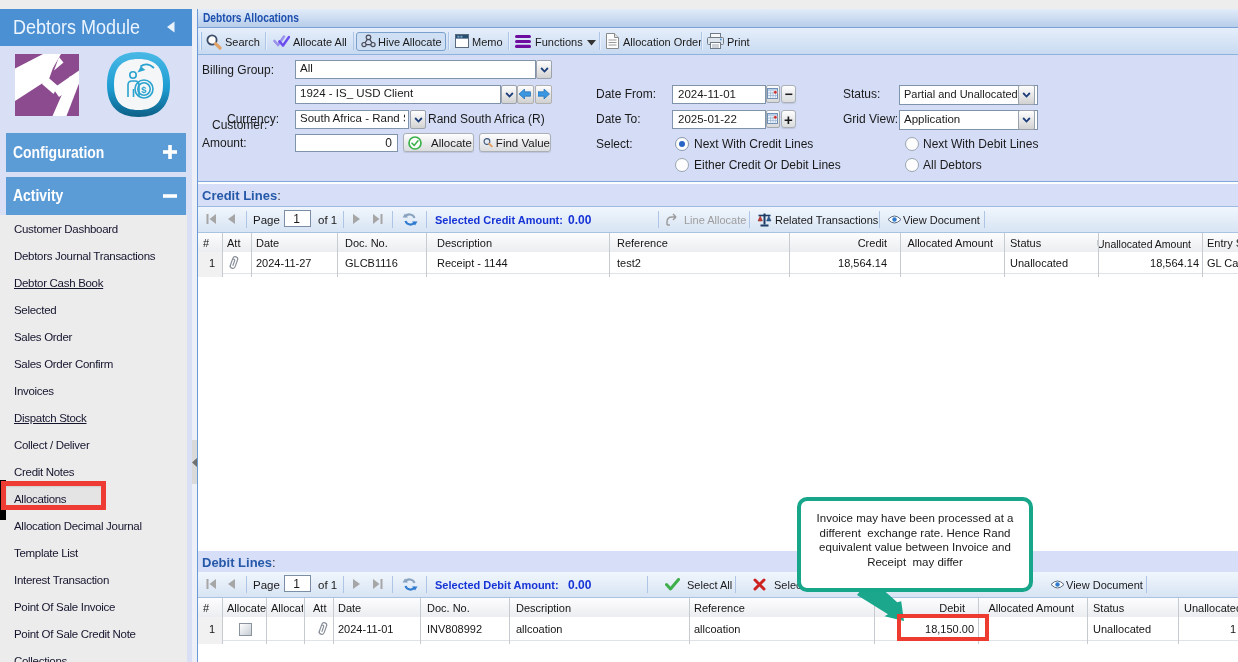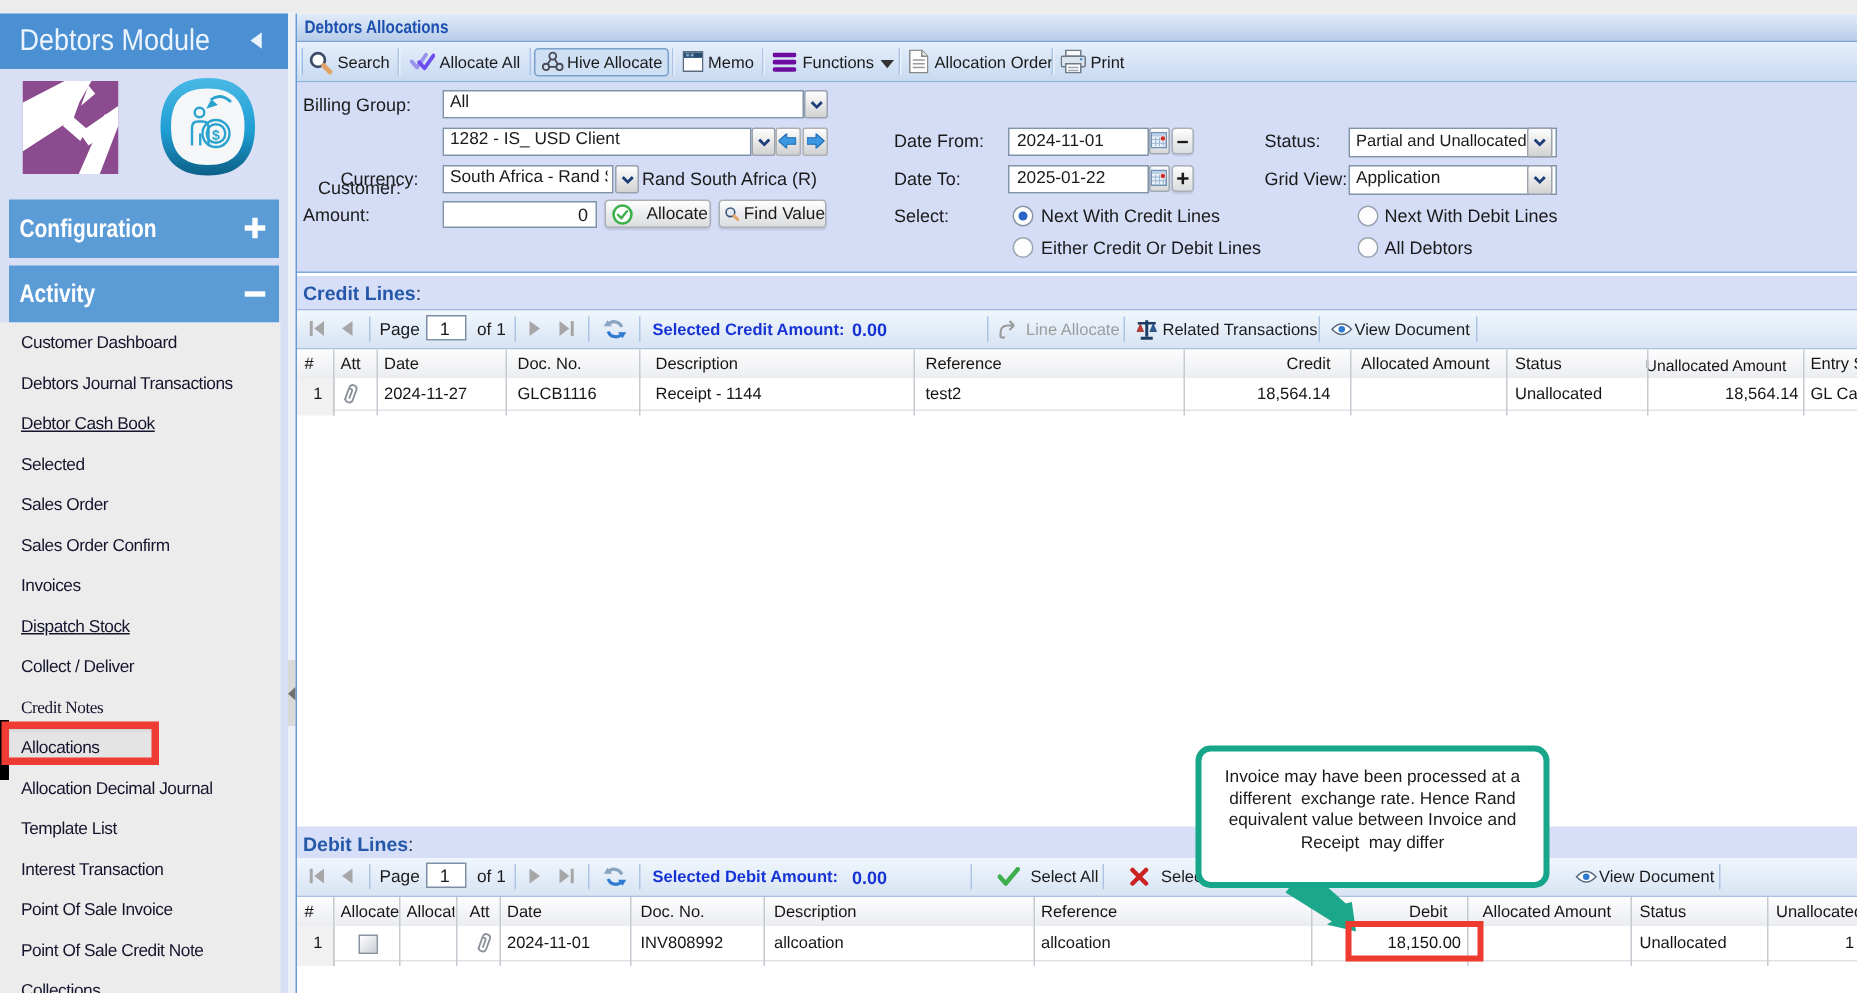--- a/index.html
+++ b/index.html
@@ -76,21 +76,21 @@
 <div class="abs" style="left:0;top:215px;width:187px;height:447px;background:#ececec;"></div>
 <div class="menuitem" style="top:223px;">Customer Dashboard</div>
 <div class="menuitem" style="top:250px;">Debtors Journal Transactions</div>
 <div class="menuitem" style="top:277px;text-decoration:underline;">Debtor Cash Book</div>
 <div class="menuitem" style="top:304px;">Selected</div>
 <div class="menuitem" style="top:331px;">Sales Order</div>
 <div class="menuitem" style="top:358px;">Sales Order Confirm</div>
 <div class="menuitem" style="top:385px;">Invoices</div>
 <div class="menuitem" style="top:412px;text-decoration:underline;">Dispatch Stock</div>
 <div class="menuitem" style="top:439px;">Collect / Deliver</div>
-<div class="menuitem" style="top:466px;font-family:Liberation Serif, serif;">Credit Notes</div>
+<div class="menuitem" style="top:466px;">Credit Notes</div>
 <div class="menuitem" style="top:520px;">Allocation Decimal Journal</div>
 <div class="menuitem" style="top:547px;">Template List</div>
 <div class="menuitem" style="top:574px;">Interest Transaction</div>
 <div class="menuitem" style="top:601px;">Point Of Sale Invoice</div>
 <div class="menuitem" style="top:628px;">Point Of Sale Credit Note</div>
 <div class="menuitem" style="top:655px;">Collections</div>
 
 <div class="abs" style="left:4px;top:485px;width:99px;height:23px;background:#e4e4e4;border:1px solid #b9b9b9;box-shadow:inset 1px 1px 2px #cfcfcf;"></div>
 <div class="menuitem" style="top:493px;">Allocations</div>
 <div class="abs" style="left:0;top:480px;width:6px;height:40px;background:#000;"></div>
@@ -187,21 +187,21 @@
 
 <div class="fieldw abs" style="left:295px;top:60px;width:239px;height:17px;"></div>
 <div class="abs t12" style="left:300px;top:62px;font-size:11.5px;">All</div>
 <div class="ddarrow abs" style="left:536px;top:60px;width:14px;height:17px;">
     <svg class="chev" viewBox="0 0 9 6">
       <polygon points="0.5,1.8 1.8,0.3 4.5,3.2 7.2,0.3 8.5,1.8 4.5,5.7" fill="#1d3d7a"></polygon>
     </svg>
   </div>
 
 <div class="fieldw abs" style="left:295px;top:85px;width:204px;height:17px;"></div>
-<div class="abs t12" style="left:300px;top:87px;font-size:11.5px;">1282 - IS_ USD Client</div>
+<div class="abs t12" style="left:300px;top:87px;font-size:11.5px;">1924 - IS_ USD Client</div>
 <div class="ddarrow abs" style="left:501px;top:85px;width:14px;height:17px;">
     <svg class="chev" viewBox="0 0 9 6">
       <polygon points="0.5,1.8 1.8,0.3 4.5,3.2 7.2,0.3 8.5,1.8 4.5,5.7" fill="#1d3d7a"></polygon>
     </svg>
   </div>
 <div class="abs" style="left:517px;top:85px;width:15px;height:17px;background:linear-gradient(#fefefe,#e2e2e2 60%,#d0d0d0);border:1px solid #b0b0b0;border-radius:2px;"></div>
 <svg class="abs" style="left:519px;top:89px;" width="12" height="10">
     <polygon points="0,5 5.5,0 5.5,2.8 11.5,2.8 11.5,7.2 5.5,7.2 5.5,10" fill="#3b97e0" stroke="#1d6bb4" stroke-width="0.7"></polygon>
   </svg>
 <div class="abs" style="left:535px;top:85px;width:15px;height:17px;background:linear-gradient(#fefefe,#e2e2e2 60%,#d0d0d0);border:1px solid #b0b0b0;border-radius:2px;"></div>

